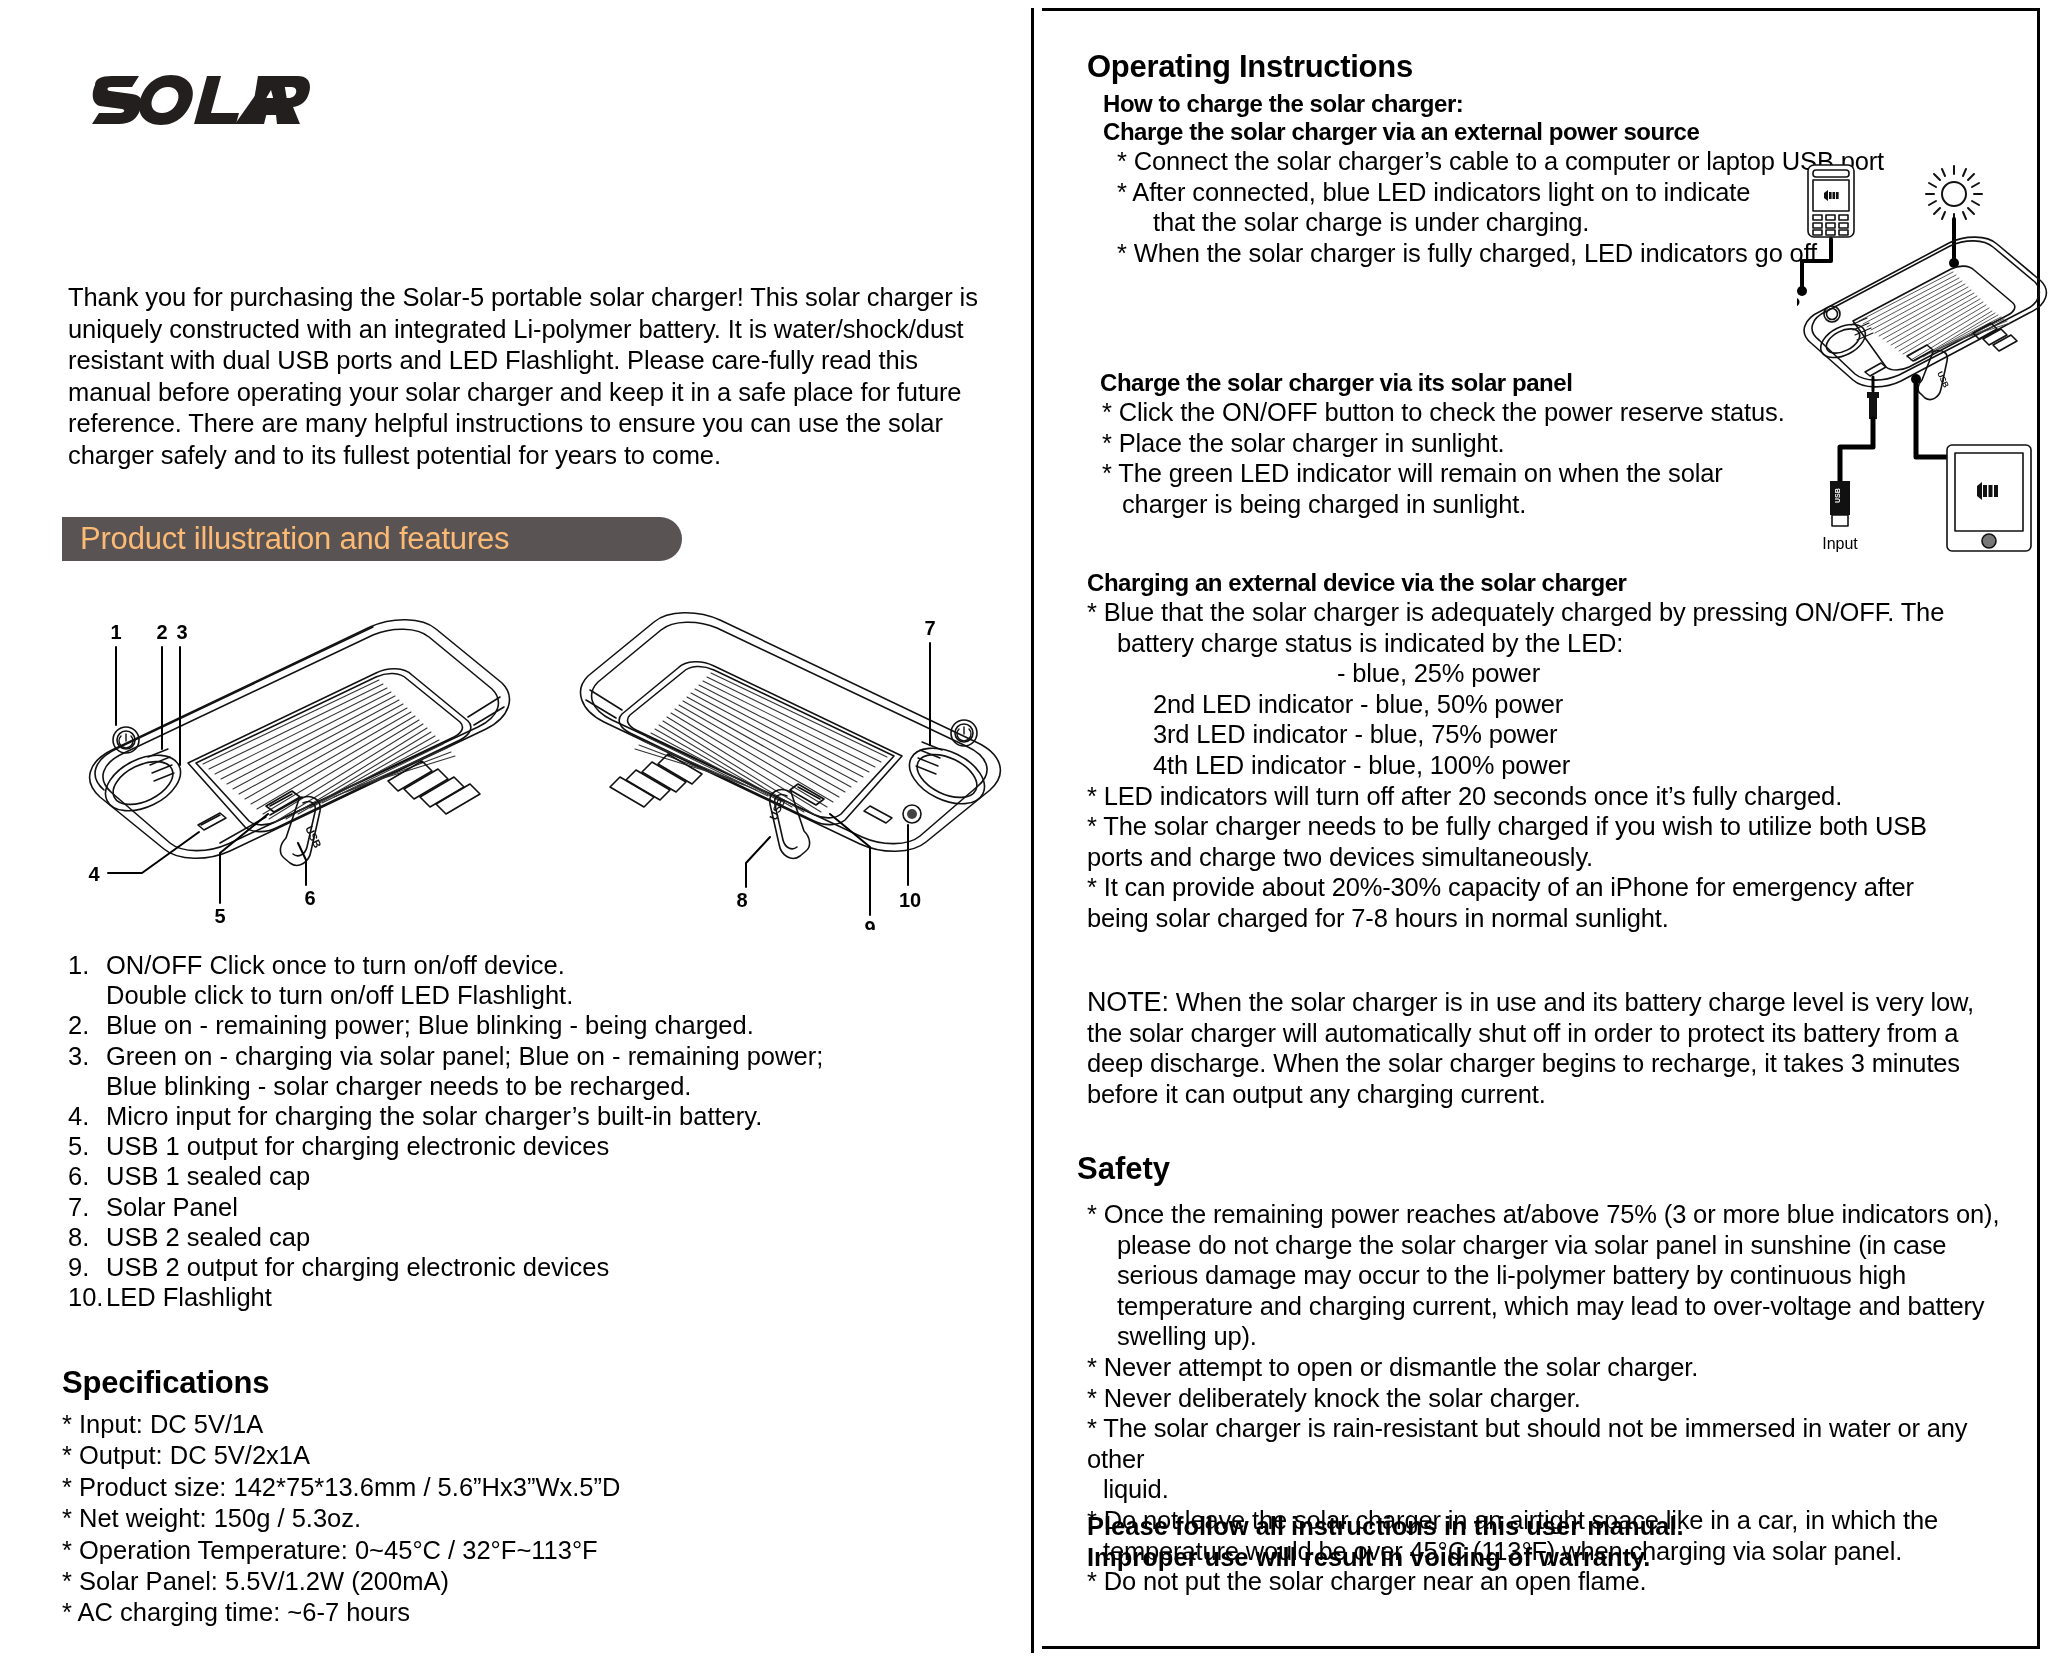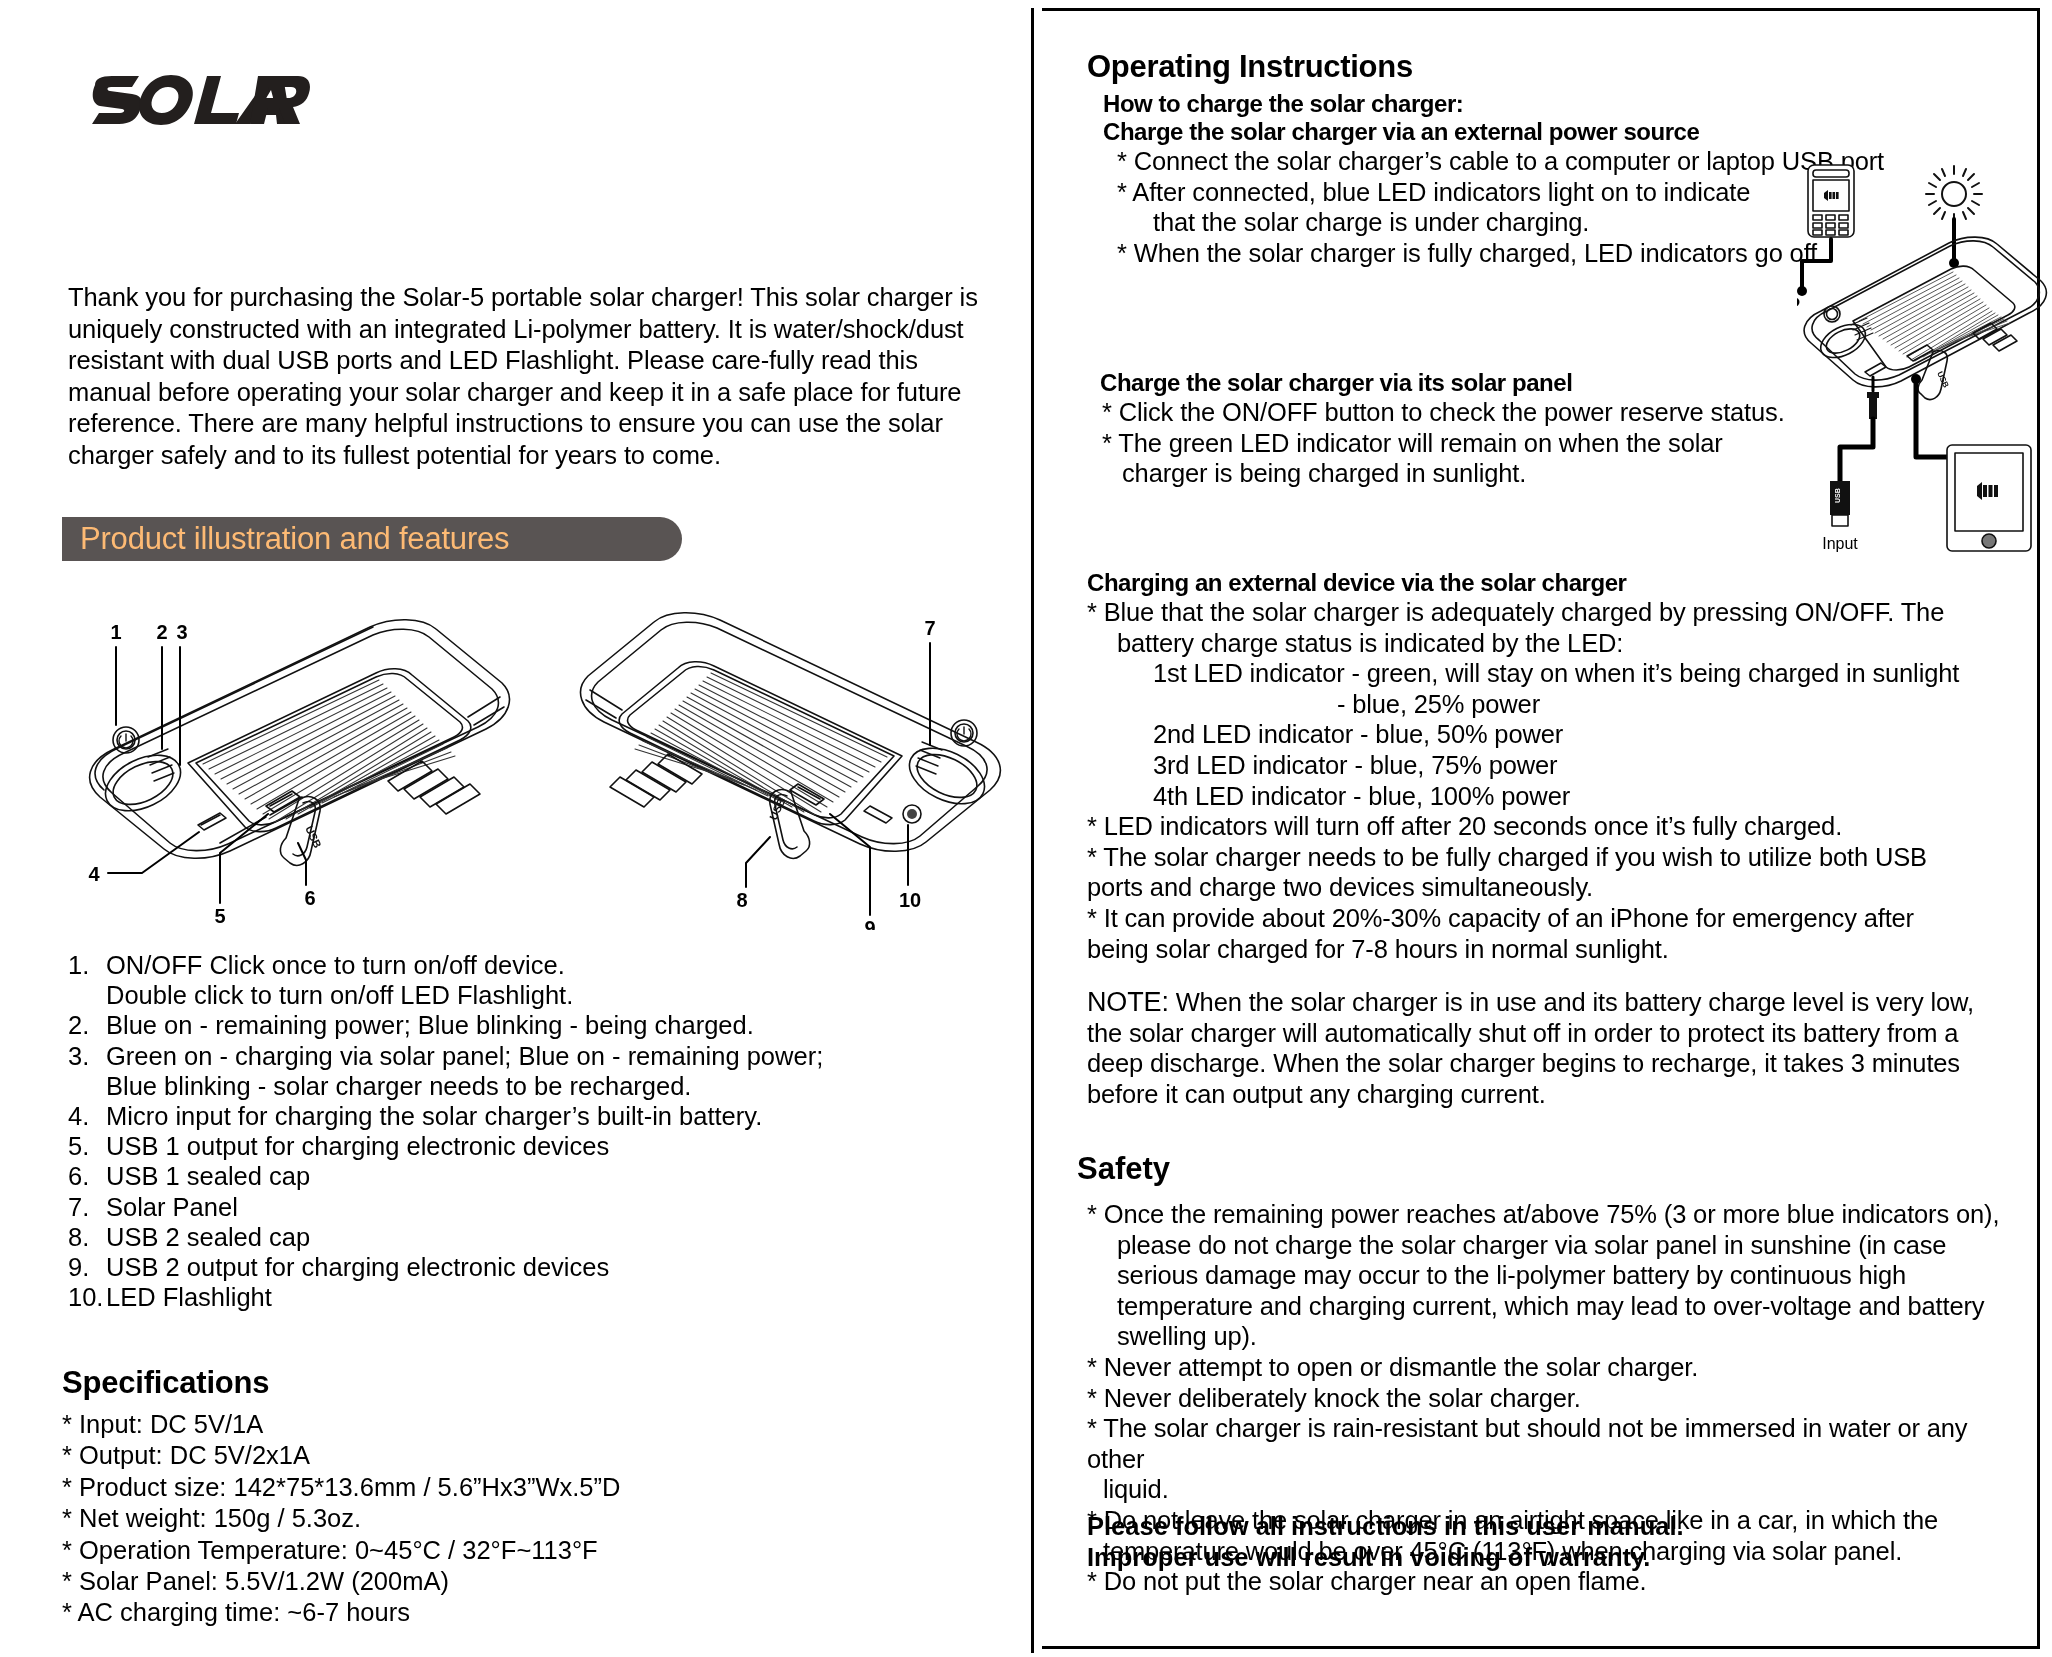--- a/index.html
+++ b/index.html
@@ -337,29 +337,29 @@
           <div class="sub-b ind1">Charge the solar charger via an external power source</div>
           <div class="body-t ind2">* Connect the solar charger’s cable to a computer or laptop USB port</div>
           <div class="body-t ind2">* After connected, blue LED indicators light on to indicate</div>
           <div class="body-t ind3">that the solar charge is under charging.</div>
           <div class="body-t ind2">* When the solar charger is fully charged, LED indicators go off.</div>
         </div>
 
         <div class="blk" id="solar-blk">
           <div class="sub-b">Charge the solar charger via its solar panel</div>
           <div class="body-t" style="padding-left:2px">* Click the ON/OFF button to check the power reserve status.</div>
+          <div class="body-t" style="padding-left:2px">* Place the solar charger in sunlight.</div>
           <div class="body-t" style="padding-left:2px">* The green LED indicator will remain on when the solar</div>
           <div class="body-t" style="padding-left:22px">charger is being charged in sunlight.</div>
         </div>
 
         <div class="blk" id="ext-blk">
           <div class="sub-b">Charging an external device via the solar charger</div>
           <div class="body-t">* Blue that the solar charger is adequately charged by pressing ON/OFF. The</div>
           <div class="body-t ind2">battery charge status is indicated by the LED:</div>
-          <div class="body-t ind3">1st LED indicator - green, will stay on when it’s being charged in sunlight</div>
           <div class="body-t ind-blue">- blue, 25% power</div>
           <div class="body-t ind3">2nd LED indicator - blue, 50% power</div>
           <div class="body-t ind3">3rd LED indicator - blue, 75% power</div>
           <div class="body-t ind3">4th LED indicator - blue, 100% power</div>
           <div class="body-t">* LED indicators will turn off after 20 seconds once it’s fully charged.</div>
           <div class="body-t">* The solar charger needs to be fully charged if you wish to utilize both USB</div>
           <div class="body-t">ports and charge two devices simultaneously.</div>
           <div class="body-t">* It can provide about 20%-30% capacity of an iPhone for emergency after</div>
           <div class="body-t">being solar charged for 7-8 hours in normal sunlight.</div>
         </div>

